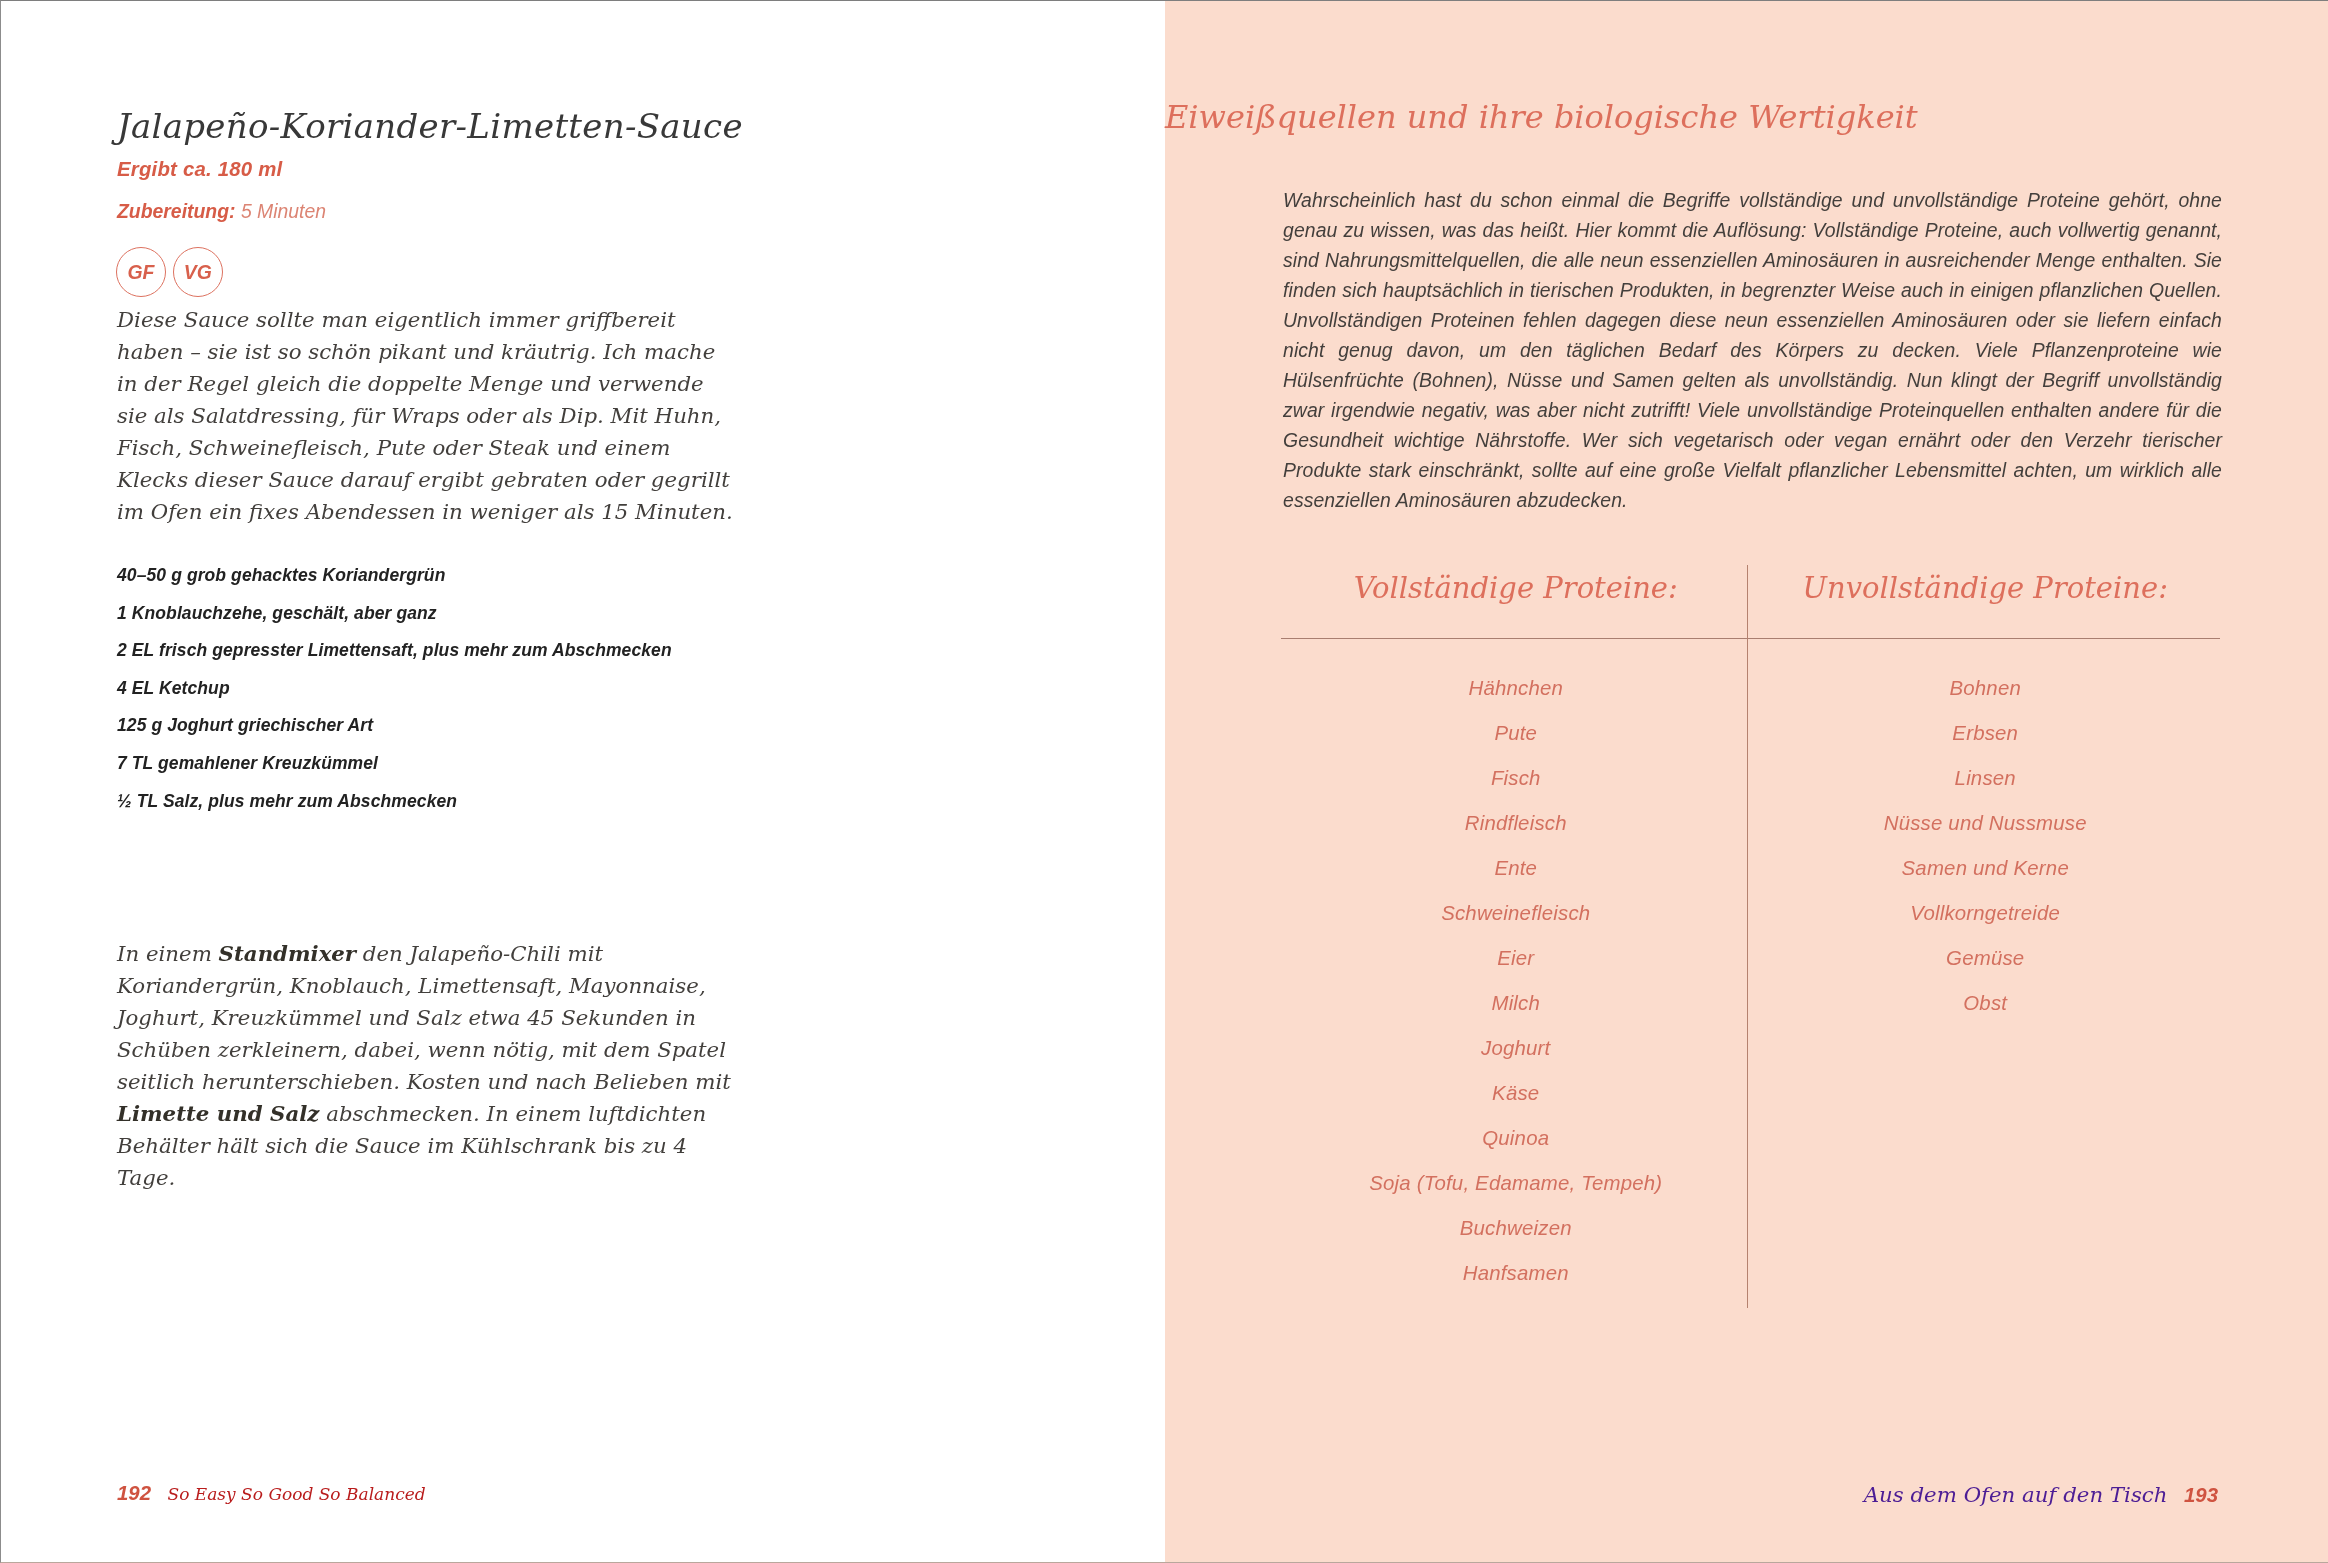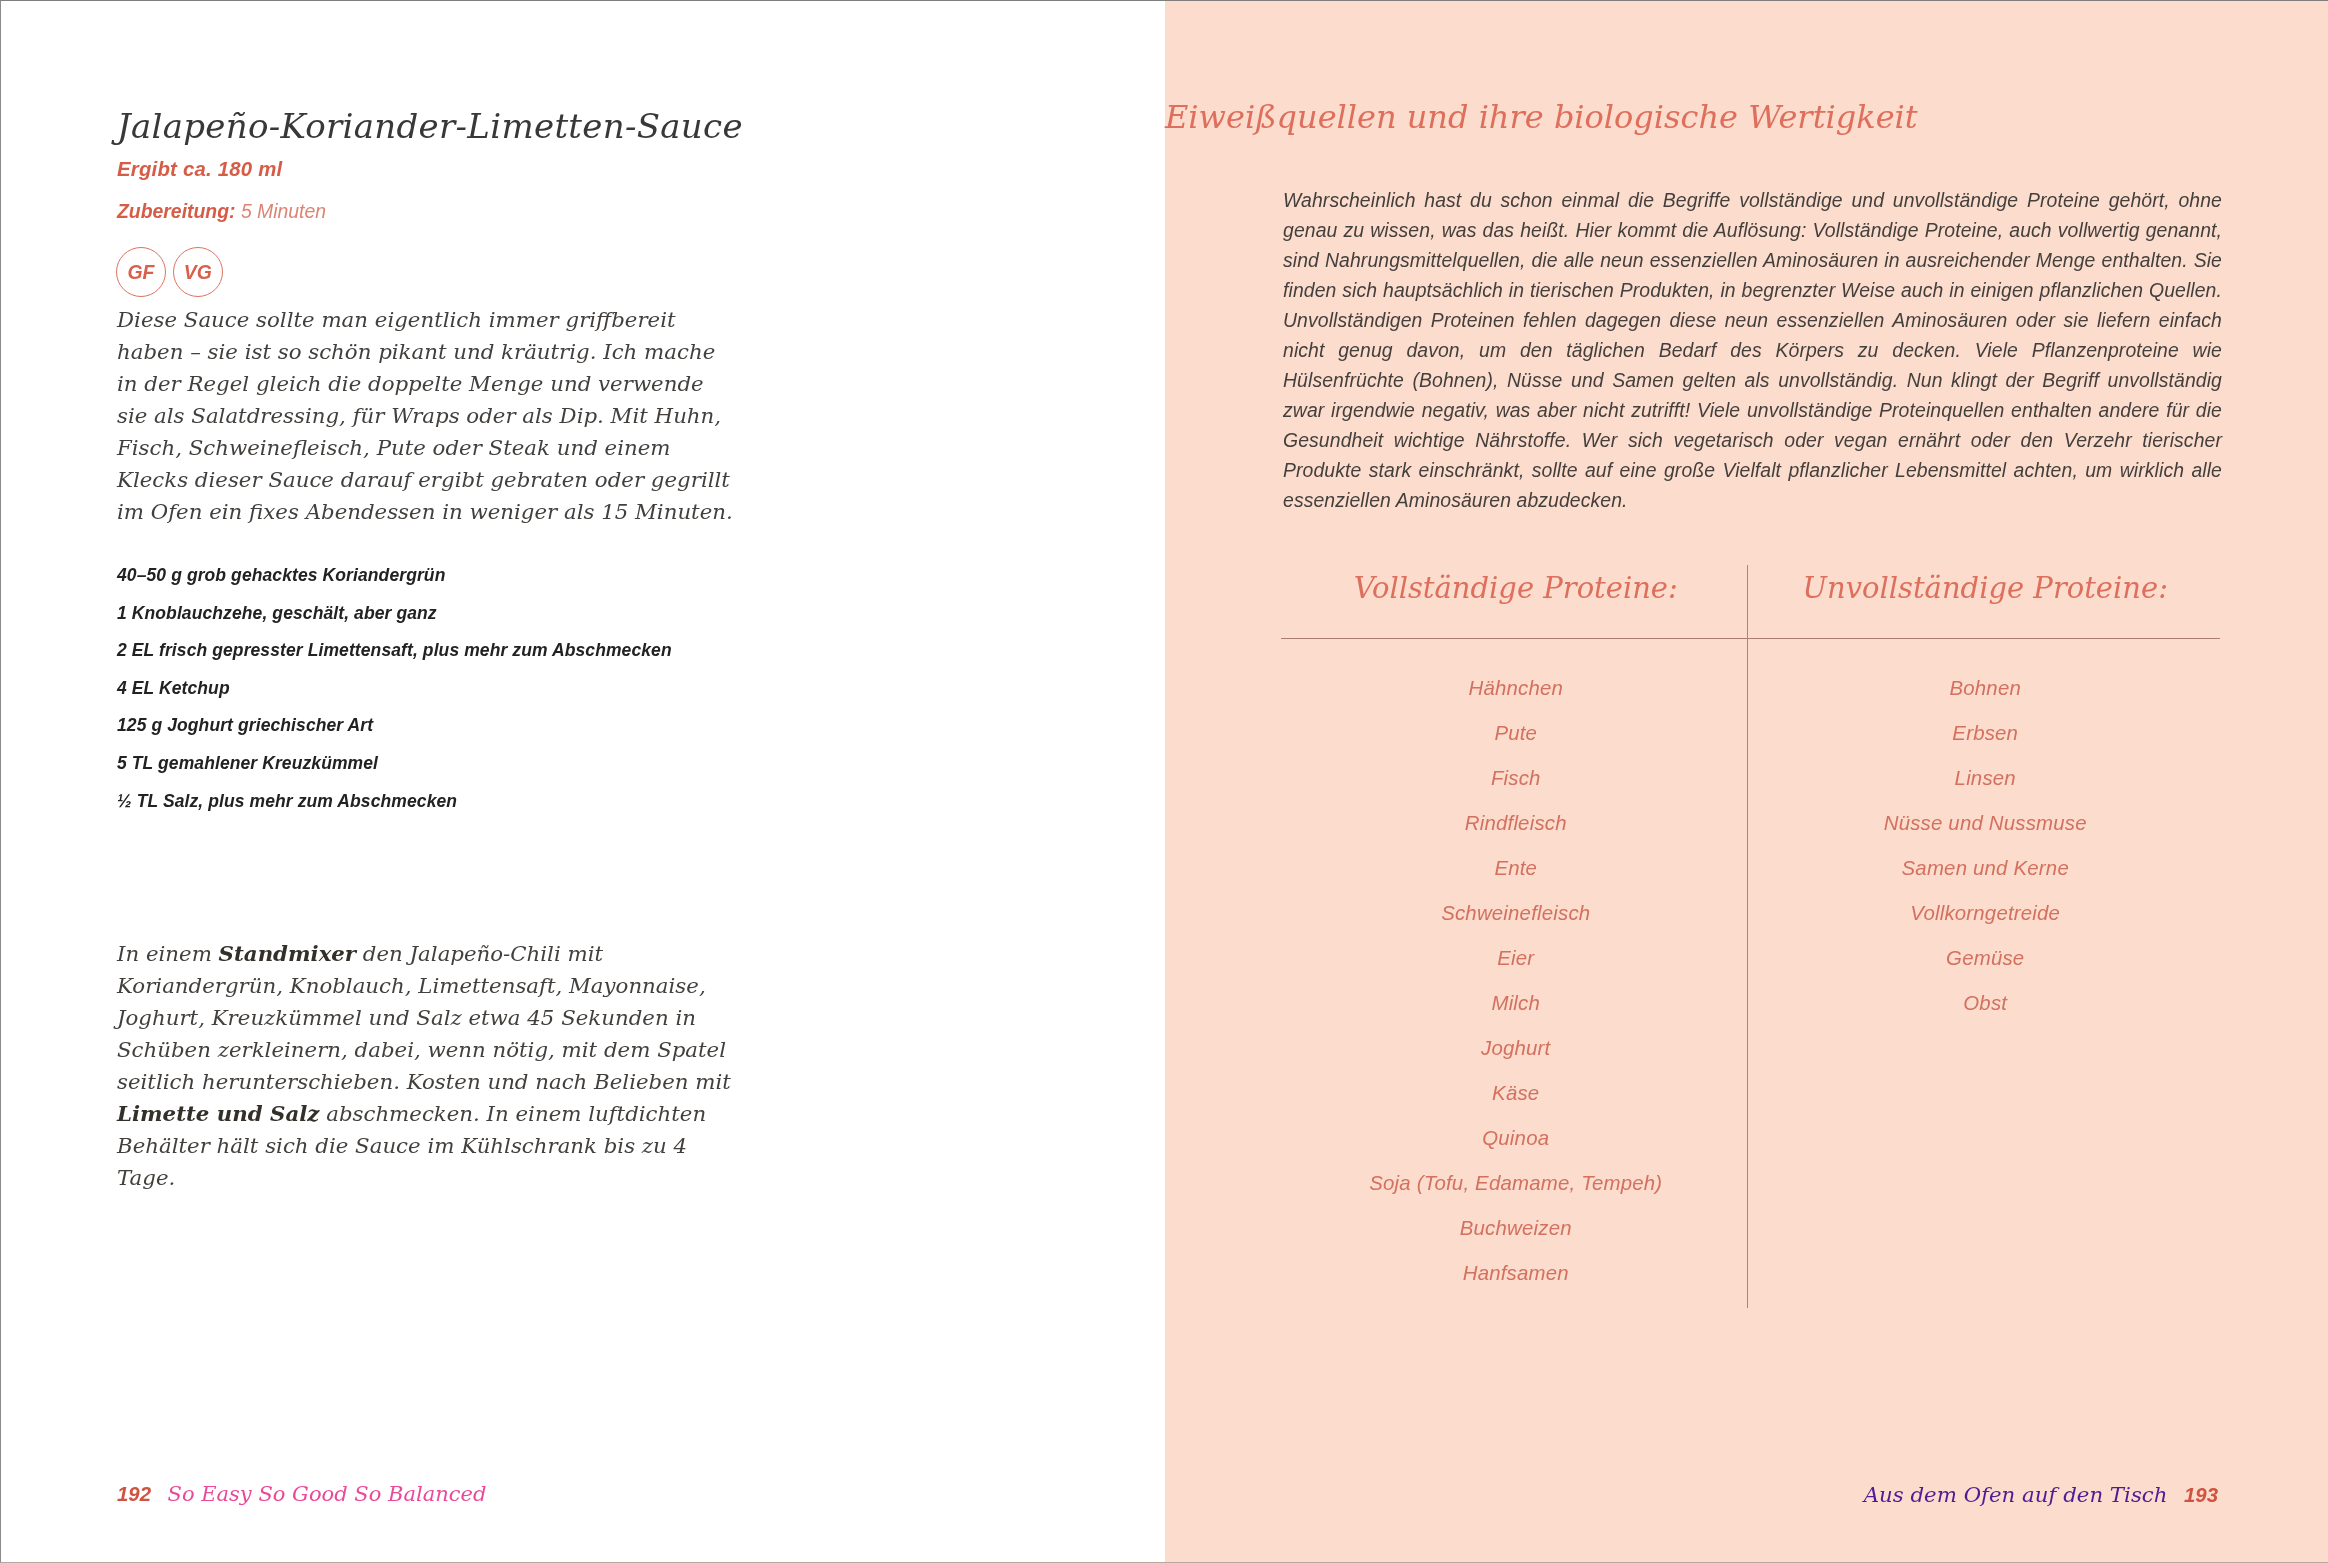--- a/index.html
+++ b/index.html
@@ -43,21 +43,21 @@
     font-weight:bold;font-size:17.5px;line-height:26px;color:#222222;
     margin-bottom:11.6px;letter-spacing:0.1px;
   }
   .instructions{
     position:absolute;left:116px;top:937px;width:629px;margin:0;
     font-family:"DejaVu Serif",serif;font-size:21.3px;line-height:32px;color:#423f3c;
   }
   .instructions .b{font-weight:bold;color:#333029;}
   .footer-l{position:absolute;left:116px;top:1481px;font-size:20.4px;}
   .footer-l .pn{font-weight:bold;color:#cf5340;margin-right:16.5px;}
-  .footer-l .bt{font-family:"DejaVu Serif",serif;color:#ec4899;font-size:21px;}
+  .footer-l .bt{font-family:"DejaVu Serif",serif;color:#b91c1c;font-size:17px;}
   
   .page-right{position:absolute;left:1164px;top:0;width:1164px;height:100%;background:#fbdccd;}
   .info-title{
     position:absolute;left:0;top:97px;width:1164px;margin:0;text-align:left;
     font-family:"DejaVu Serif",serif;font-weight:400;font-size:32px;color:#dd6f5c;
   }
   .info-body{
     position:absolute;left:118px;top:184px;width:939px;margin:0;
     font-size:19.4px;line-height:30px;color:#433f3c;text-align:justify;letter-spacing:0.1px;
   }
@@ -96,21 +96,21 @@
         <span class="badge">VG</span>
       </div>
     <p class="intro">Diese Sauce sollte man eigentlich immer griffbereit haben – sie ist so schön pikant und kräutrig. Ich mache in der Regel gleich die doppelte Menge und verwende sie als Salatdressing, für Wraps oder als Dip. Mit Huhn, Fisch, Schweinefleisch, Pute oder Steak und einem Klecks dieser Sauce darauf ergibt gebraten oder gegrillt im Ofen ein fixes Abendessen in weniger als 15 Minuten.</p>
     <div class="ingredients">
 
         <div class="ing">40–50 g grob gehacktes Koriandergrün</div>
         <div class="ing">1 Knoblauchzehe, geschält, aber ganz</div>
         <div class="ing">2 EL frisch gepresster Limettensaft, plus mehr zum Abschmecken</div>
         <div class="ing">4 EL Ketchup</div>
         <div class="ing">125 g Joghurt griechischer Art</div>
-        <div class="ing">5 TL gemahlener Kreuzkümmel</div>
+        <div class="ing">7 TL gemahlener Kreuzkümmel</div>
         <div class="ing">½ TL Salz, plus mehr zum Abschmecken</div>
       </div>
     <p class="instructions"><span>In einem </span><span class="b">Standmixer</span><span> den Jalapeño-Chili mit Koriandergrün, Knoblauch, Limettensaft, Mayonnaise, Joghurt, Kreuzkümmel und Salz etwa 45 Sekunden in Schüben zerkleinern, dabei, wenn nötig, mit dem Spatel seitlich herunterschieben. Kosten und nach Belieben mit </span><span class="b">Limette und Salz</span><span> abschmecken. In einem luftdichten Behälter hält sich die Sauce im Kühlschrank bis zu 4 Tage.</span></p>
     <div class="footer-l">
       <span class="pn">192</span><span class="bt">So Easy So Good So Balanced</span>
     </div>
   </section>
 
   <section class="page-right">
     <h2 class="info-title">Eiweißquellen und ihre biologische Wertigkeit</h2>

